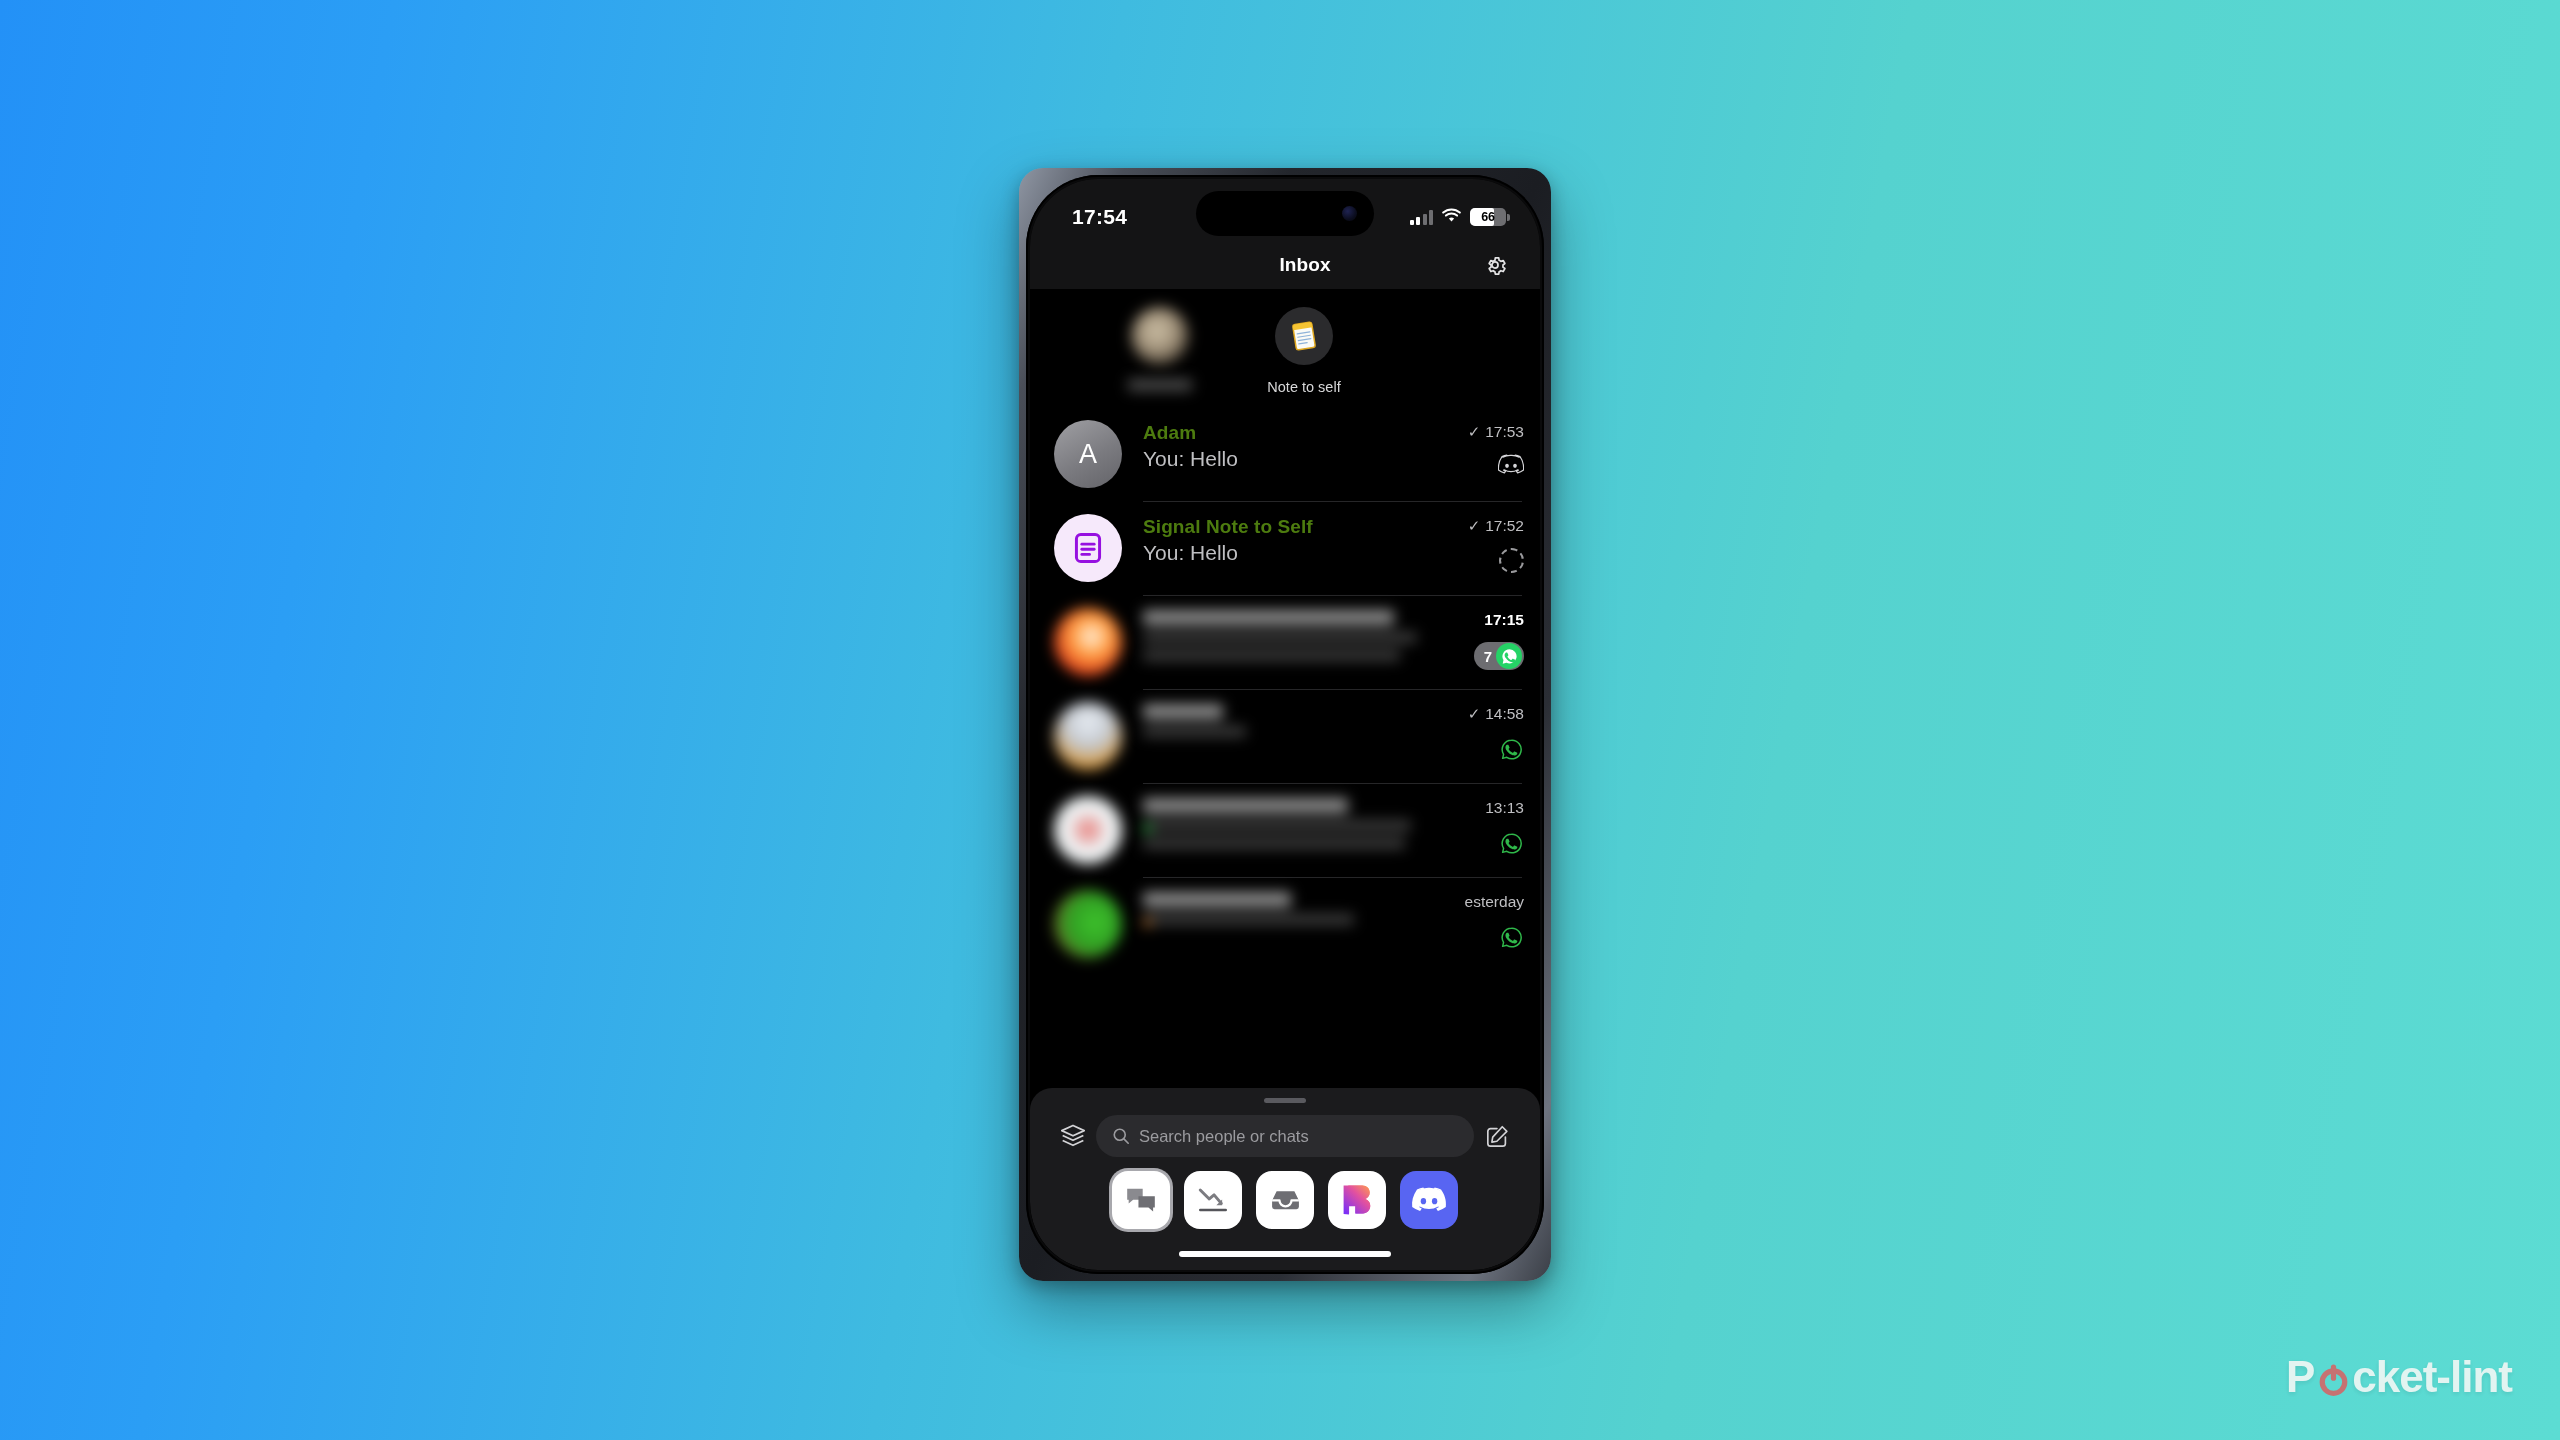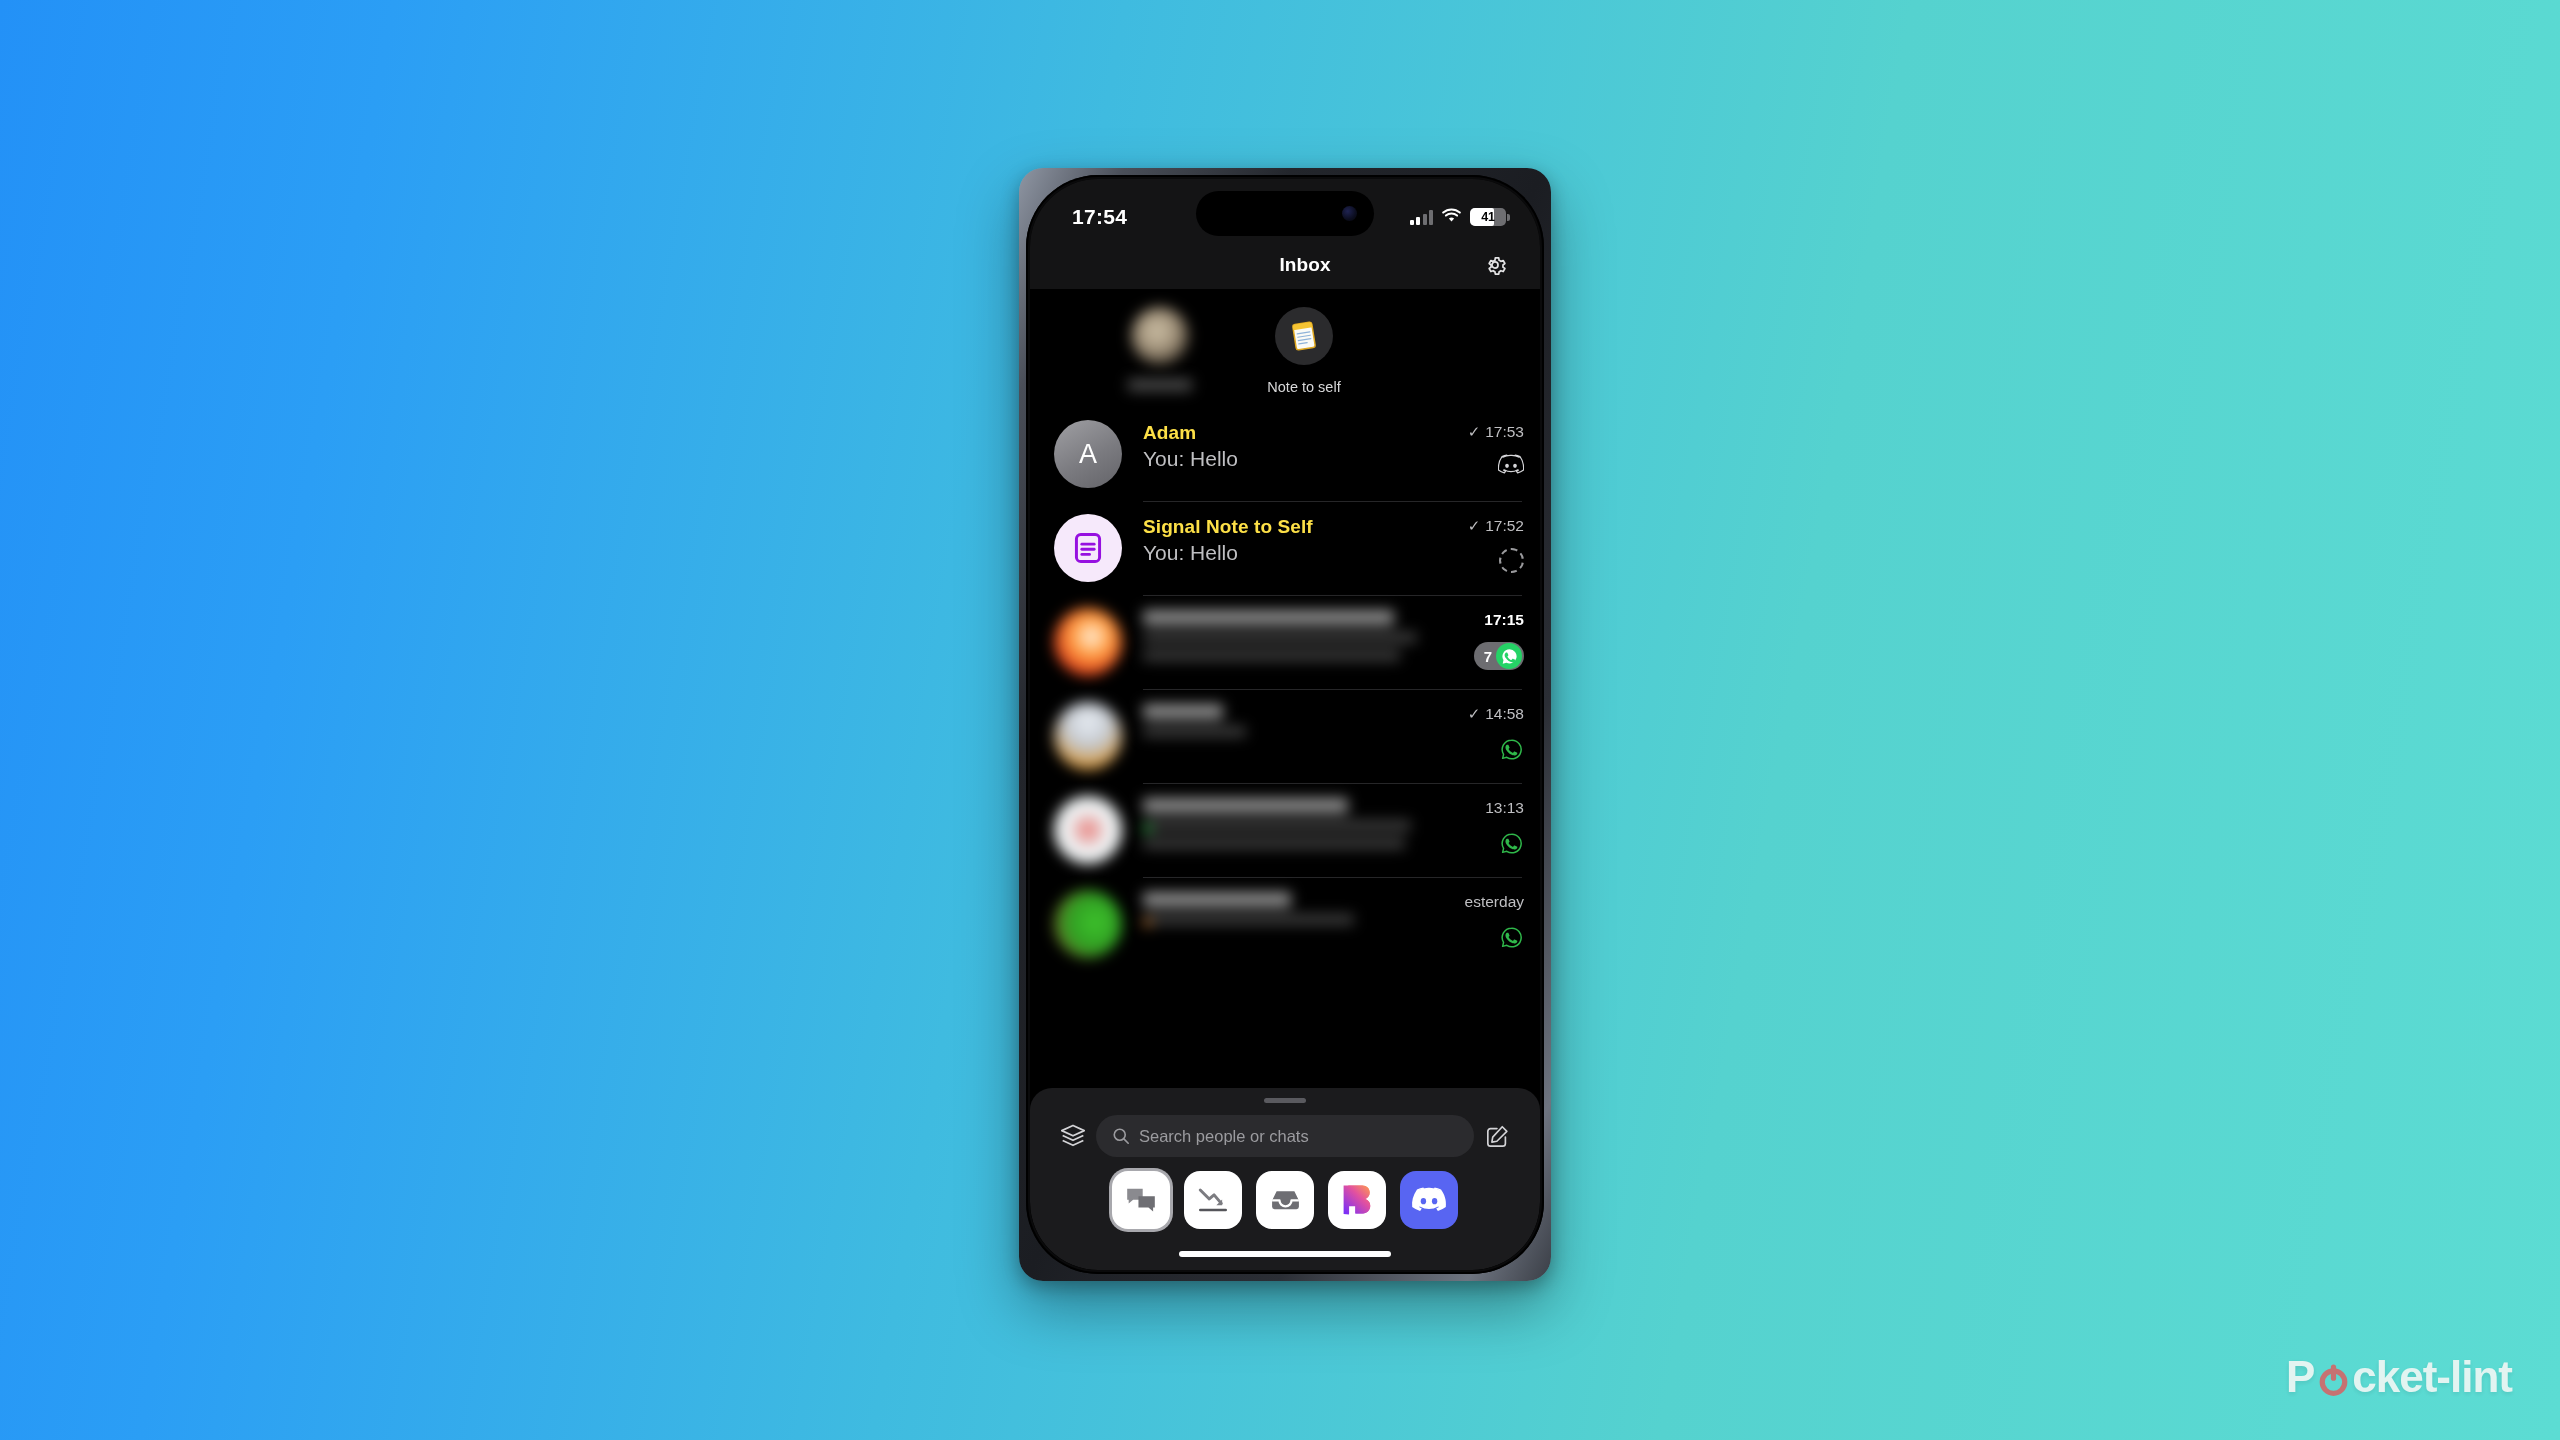--- a/index.html
+++ b/index.html
@@ -92,21 +92,21 @@
   .chat-av{ flex:0 0 auto; width:68px; height:68px; border-radius:50%;
     display:flex; align-items:center; justify-content:center; margin-right:21px; }
   .av-letter{ font-size:27px; color:#fff; font-weight:400; }
   #av-adam{ background:linear-gradient(150deg,#a0a0a4 0%,#7b7b80 55%,#636368 100%); }
   #av-signal{ background:#f6e9fb; }
   #av-r3{ background:radial-gradient(circle at 55% 42%,#fff6e8 0%,#ff9c3d 36%,#e1441f 68%,#6a1008 100%); }
   #av-r4{ background:radial-gradient(circle at 50% 30%,#e9eef4 0%,#c3c8cf 40%,#d69a43 75%,#7a5320 100%); }
   #av-r5{ background:radial-gradient(circle at 50% 50%,#e9726e 0%,#eceff0 40%,#f4f7f8 70%,#cfd8da 100%); }
   #av-r6{ background:radial-gradient(circle at 60% 48%,#3ec42c 0%,#2f9c22 50%,#7a6a2a 80%,#241f12 100%); }
   .chat-body{ flex:1 1 auto; min-width:0; padding-top:2px; }
-  .chat-name{ font-size:19px; font-weight:700; color:#fde047; letter-spacing:.1px;
+  .chat-name{ font-size:19px; font-weight:700; color:#4d7c0f; letter-spacing:.1px;
     white-space:nowrap; overflow:hidden; text-overflow:ellipsis; }
   .chat-preview{ font-size:21px; color:#bfbfc2; margin-top:3px;
     white-space:nowrap; overflow:hidden; text-overflow:ellipsis; }
   .blur-name{ height:15px; border-radius:3px; background:#8d8d8d; }
   .blur-line{ height:11px; border-radius:3px; background:#3d3d3d; margin-top:7px; }
   .chat-meta{ flex:0 0 auto; width:112px; padding-right:16px;
     display:flex; flex-direction:column; align-items:flex-end; gap:13px; padding-top:3px; }
   .chat-time{ font-size:15.5px; color:#bfbfc2; display:flex; align-items:center; gap:5px; white-space:nowrap; }
   .chat-time.unread{ color:#fff; font-weight:700; }
   .tick{ font-size:15px; color:#bfbfc2; }
@@ -177,21 +177,21 @@
           </span>
           <span>
             <svg width="19" height="15" viewBox="0 0 19 15">
               <path d="M9.5 13.4 6.9 10.6a3.9 3.9 0 0 1 5.2 0z" fill="#fff"></path>
               <path d="M3.9 7.6a8.3 8.3 0 0 1 11.2 0" stroke="#fff" stroke-width="2" fill="none" stroke-linecap="round"></path>
               <path d="M1.2 4.6a12.6 12.6 0 0 1 16.6 0" stroke="#fff" stroke-width="2" fill="none" stroke-linecap="round"></path>
             </svg>
           </span>
           <span id="battery">
             <span id="battery-fill"></span>
-            <span id="battery-level">41</span>
+            <span id="battery-level">66</span>
           </span>
         </div>
       </div>
 
       <div id="nav-bar">
         <div id="page-title">Inbox</div>
         <div id="settings-button">
           <svg width="26" height="26" viewBox="0 0 24 24">
             <path d="M12 9.2a2.8 2.8 0 1 0 0 5.6 2.8 2.8 0 0 0 0-5.6z" fill="none" stroke="#e3e3e4" stroke-width="1.6"></path>
             <path d="M19.3 13.9a7.6 7.6 0 0 0 .06-1.9l1.78-1.35-1.6-2.78-2.1.75a7.5 7.5 0 0 0-1.64-.95l-.33-2.2h-3.2l-.33 2.2c-.58.23-1.13.55-1.63.95l-2.1-.75-1.6 2.78L8.4 12a7.6 7.6 0 0 0 0 1.9l-1.78 1.35 1.6 2.78 2.1-.75c.5.4 1.05.72 1.63.95l.33 2.2h3.2l.33-2.2c.58-.23 1.13-.55 1.64-.95l2.1.75 1.6-2.78z" fill="none" stroke="#e3e3e4" stroke-width="1.55" stroke-linejoin="round"></path>

